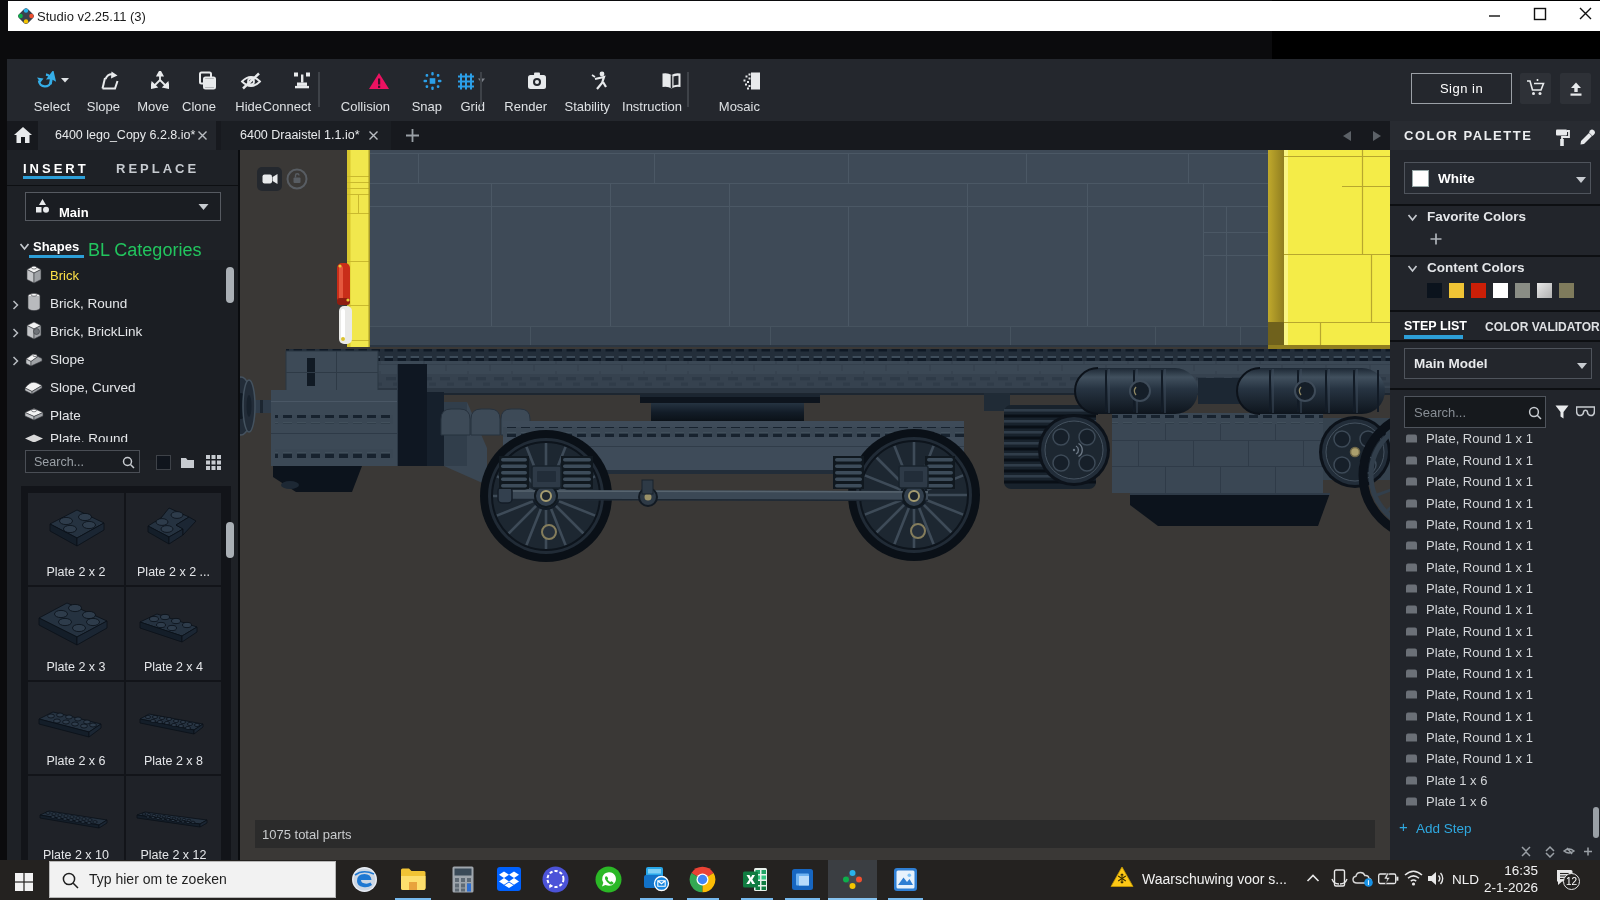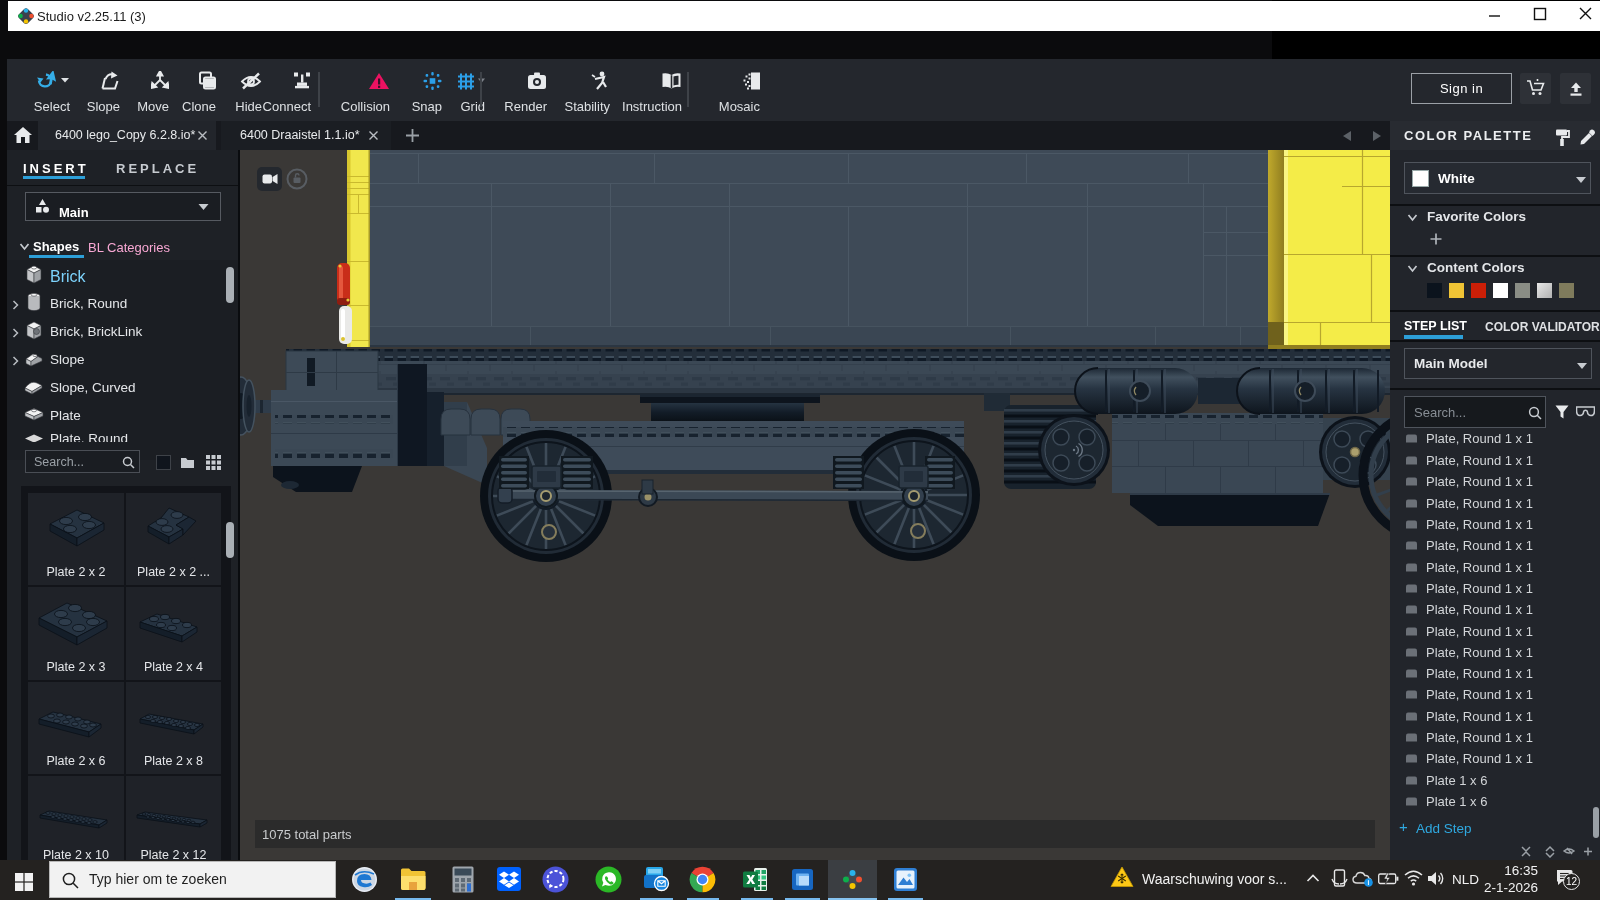--- a/index.html
+++ b/index.html
@@ -250,25 +250,25 @@
       </svg>
       <span class="abs" style="left:33px;top:12px;font-size:13px;font-weight:bold;color:#fff">Main</span>
       <svg class="abs" style="left:172px;top:10px" width="11" height="8" viewBox="0 0 11 8">
           <path d="M0.5 1 L10.5 1 L5.5 7 Z" fill="#c7cbd0"></path>
         </svg>
     </div>
     <svg class="abs" style="left:12px;top:92px" width="11" height="9" viewBox="0 0 11 9">
         <path d="M1.5 2 L5.5 7 L9.5 2" fill="none" stroke="#c7cbd0" stroke-width="1.7"></path>
       </svg>
     <div class="abs" style="left:26px;top:89px;font-size:13px;font-weight:bold;color:#fff">Shapes</div>
-    <div class="abs" style="left:81px;top:90px;font-size:13px;color:#f9a8d4">BL Categories</div>
+    <div class="abs" style="left:81px;top:90px;font-size:18px;color:#22c55e">BL Categories</div>
     <div class="abs" style="left:22px;top:105px;width:55px;height:3px;background:#2d9fd8"></div>
     <div class="abs" style="left:0;top:110px;width:231px;height:200px;background:#1b1e23"></div>
 
-    <div class="abs" style="left:43px;top:118px;font-size:16px;color:#7dd3fc">Brick</div>
+    <div class="abs" style="left:43px;top:118px;font-size:13px;color:#fde047">Brick</div>
     <div class="abs" style="left:43px;top:146px;font-size:13.5px;color:#e4e6e9">Brick, Round</div>
     <div class="abs" style="left:43px;top:174px;font-size:13.5px;color:#e4e6e9">Brick, BrickLink</div>
     <div class="abs" style="left:43px;top:202px;font-size:13.5px;color:#e4e6e9">Slope</div>
     <div class="abs" style="left:43px;top:230px;font-size:13.5px;color:#e4e6e9">Slope, Curved</div>
     <div class="abs" style="left:43px;top:258px;font-size:13.5px;color:#e4e6e9">Plate</div>
     <svg class="abs" style="left:5px;top:150px" width="7" height="10" viewBox="0 0 7 10">
         <path d="M1.5 1 L5.5 5 L1.5 9" fill="none" stroke="#b9bdc2" stroke-width="1.5"></path>
       </svg>
     <svg class="abs" style="left:5px;top:178px" width="7" height="10" viewBox="0 0 7 10">
         <path d="M1.5 1 L5.5 5 L1.5 9" fill="none" stroke="#b9bdc2" stroke-width="1.5"></path>

